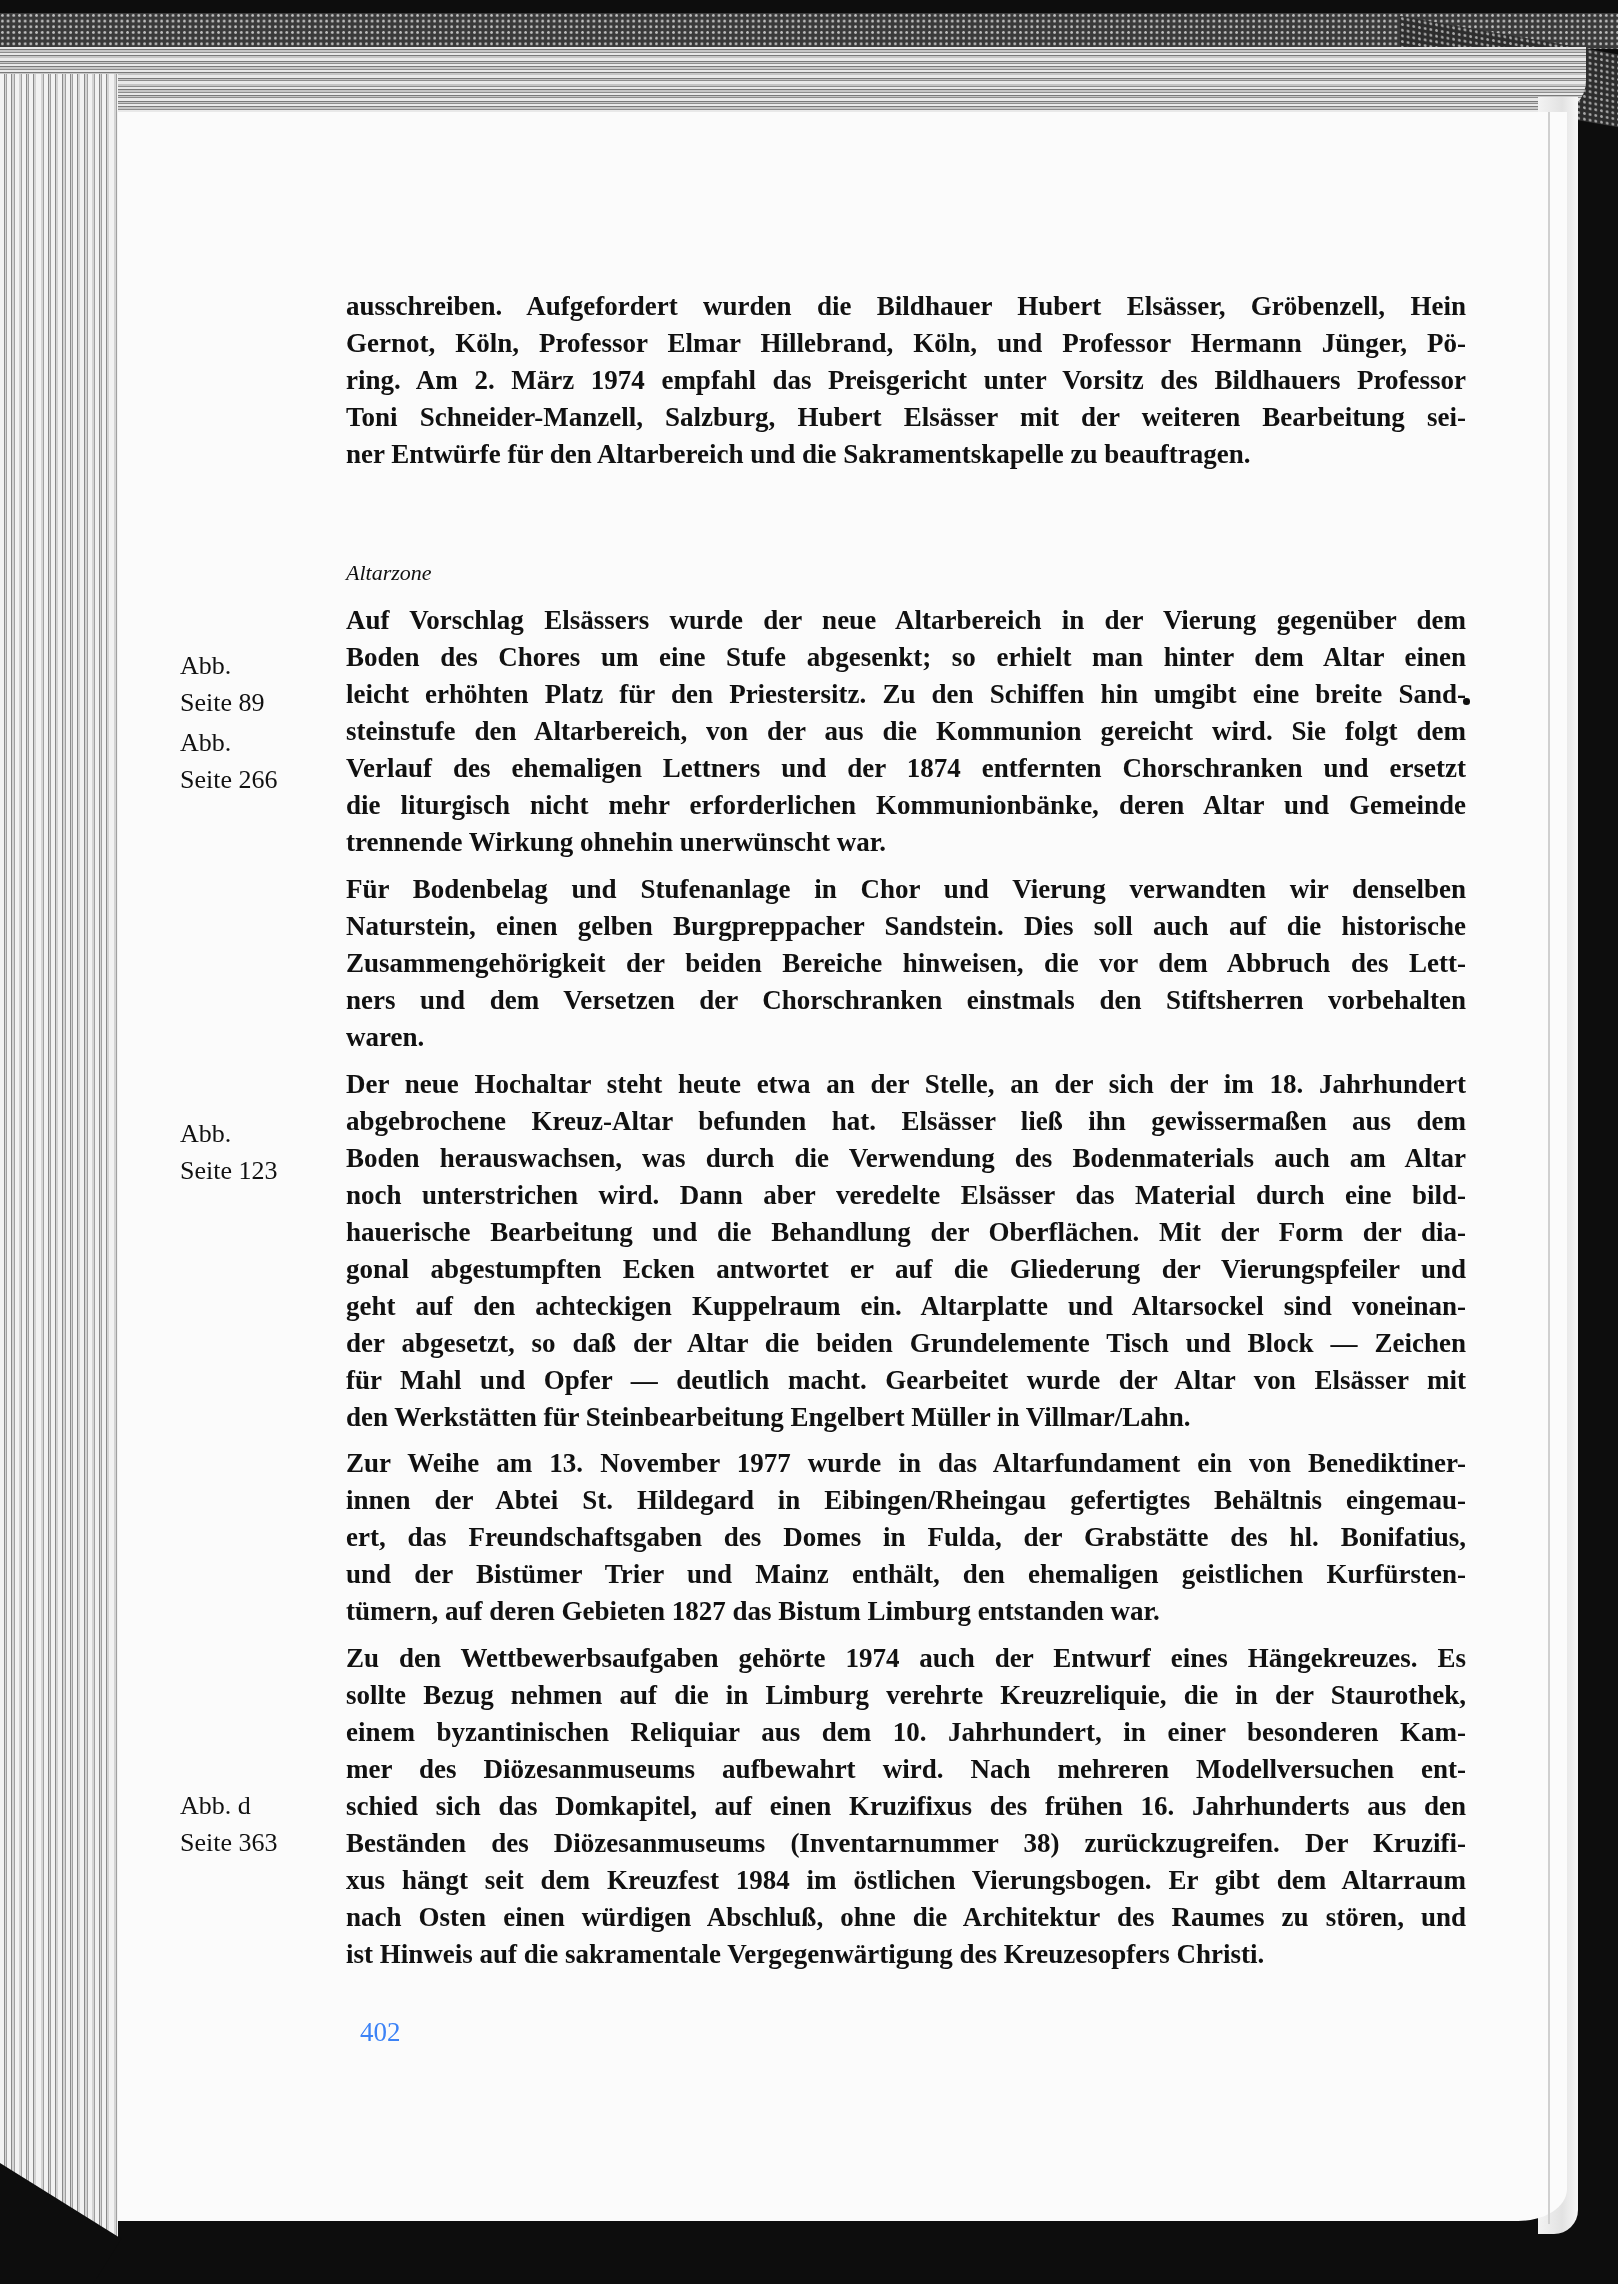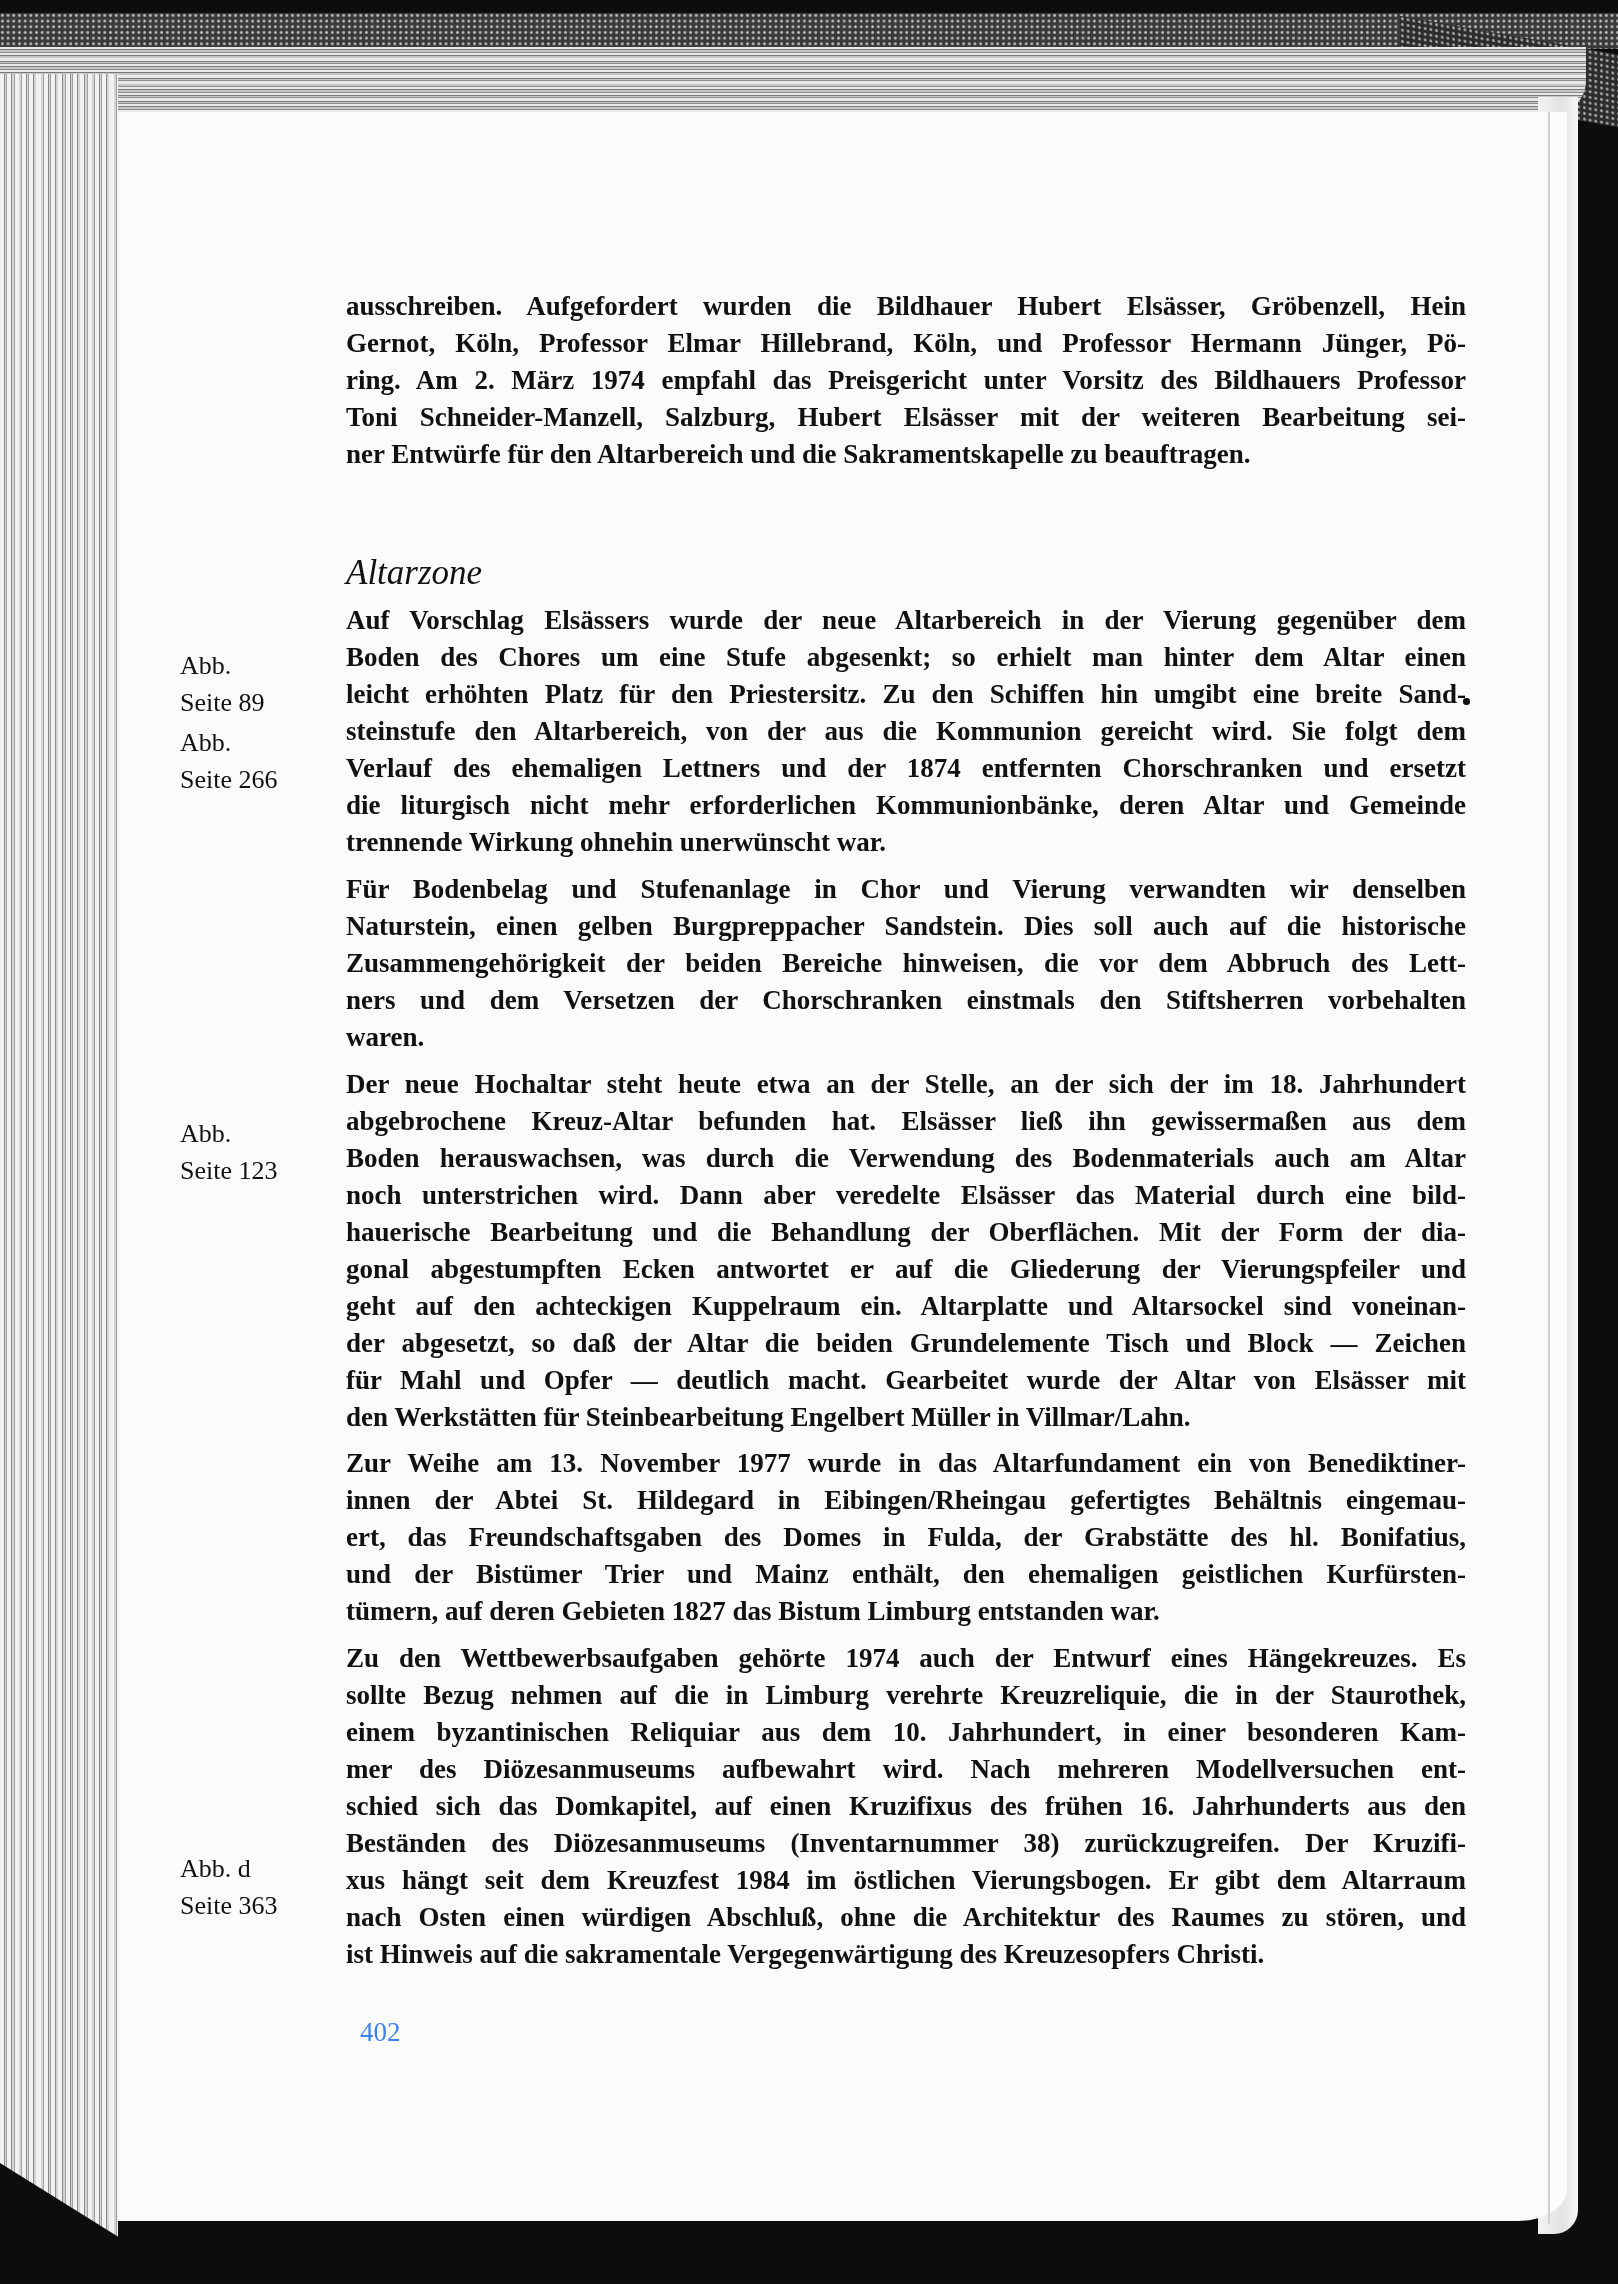--- a/index.html
+++ b/index.html
@@ -88,21 +88,21 @@
       hyphens: manual;
     }
     .para {
       margin: 0 0 9.7px 0;
       font-weight: bold;
     }
     .para.first { margin-bottom: 0; }
     .heading {
       font-style: italic;
       margin: 81px 0 11.3px 0;
-      font-size: 35px;
+      font-size: 22px;
       line-height: 37px;
     }
     .line {
       display: block;
       text-align: justify;
       text-align-last: justify;
       white-space: nowrap;
       height: 37px;
     }
     .line.last {
@@ -205,21 +205,21 @@
   <div>Seite 89</div>
 </div>
 <div class="margin-note" style="top:724px;">
   <div>Abb.</div>
   <div>Seite 266</div>
 </div>
 <div class="margin-note" style="top:1115px;">
   <div>Abb.</div>
   <div>Seite 123</div>
 </div>
-<div class="margin-note" style="top:1850px;">
+<div class="margin-note" style="top:1787px;">
   <div>Abb. d</div>
   <div>Seite 363</div>
 </div>
 
 <div class="page-number">402</div>
 
 <div class="speck" style="left:1463px; top:698px;"></div>
 
 
 </body></html>

